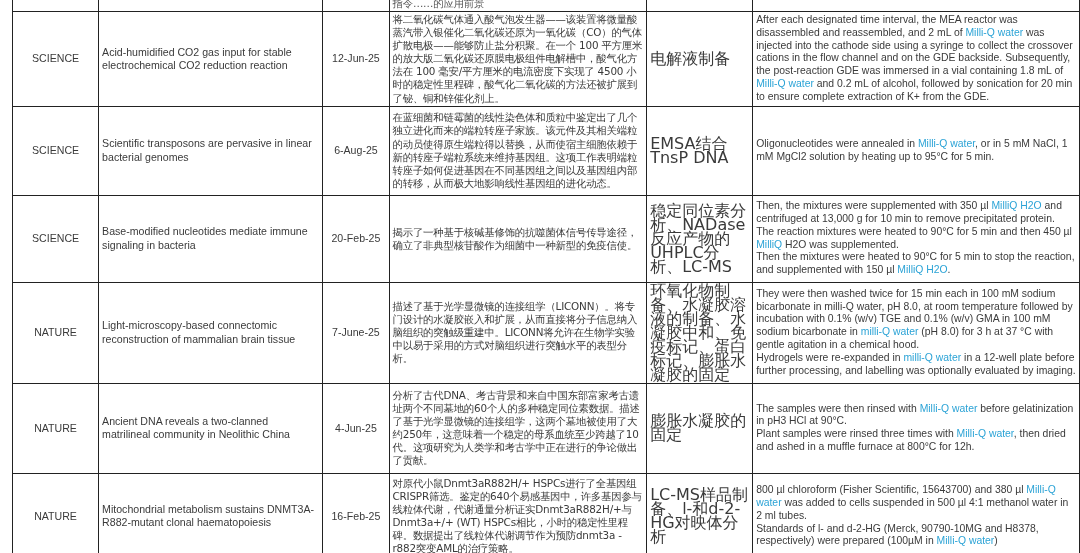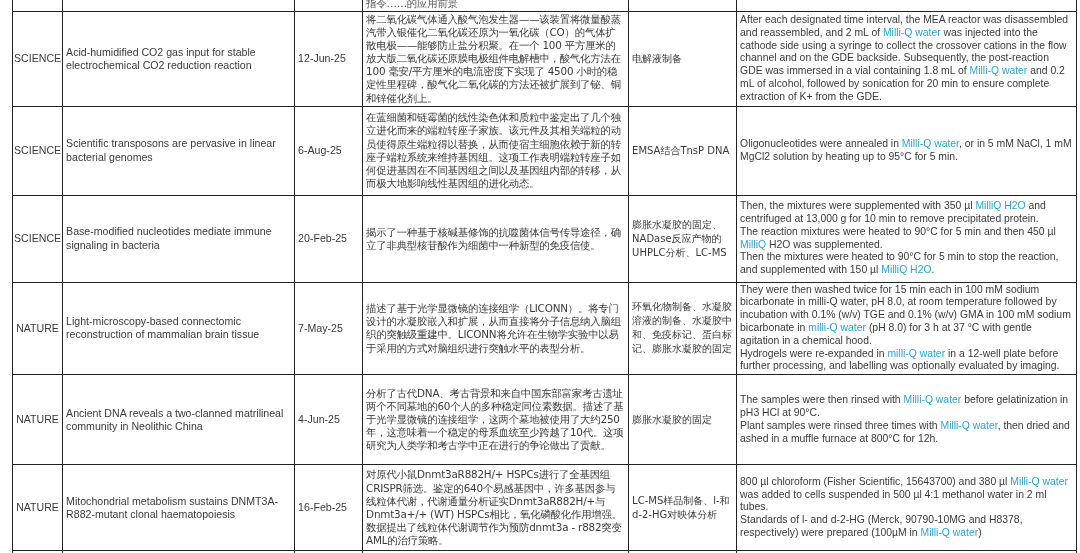--- a/index.html
+++ b/index.html
@@ -2,24 +2,24 @@
 <html><head>
 <meta charset="utf-8">
 <style>
   html, body { margin: 0; padding: 0; background: #ffffff; }
   body { width: 1080px; height: 553px; overflow: hidden; position: relative;
          font-family: "Liberation Sans", "DejaVu Sans", sans-serif; color: #333; }
   .sheet { position: absolute; left: 12px; top: -78px; }
   table { border-collapse: collapse; table-layout: fixed; }
   td { border: 1.5px solid #222; vertical-align: middle; padding: 1px 3px;
        font-size: 10.6px; line-height: 13.2px; color: #3a3a3a; overflow: hidden; }
-  td.journal { text-align: center; padding: 0 1px; font-size: 10.6px; margin-left: 42px; }
-  td.date { text-align: left; }
+  td.journal { text-align: center; padding: 0 19px; font-size: 10.6px; margin-left: 42px; }
+  td.date { text-align: center; }
   td.zh { font-family: "DejaVu Sans", sans-serif; font-size: 10.4px; line-height: 13.1px; letter-spacing: -0.2px; }
-  td.method { font-family: "DejaVu Sans", sans-serif; font-size: 10px; line-height: 14px; }
+  td.method { font-family: "DejaVu Sans", sans-serif; font-size: 16px; line-height: 14px; }
   td.note { font-size: 10.4px; line-height: 12.8px; margin-left: 20px; }
   .hl { color: #2ba3d6; }
   .faint { color: #555; }
 </style>
 </head>
 <body>
 
 <div class="sheet">
   <table id="tbl">
     <colgroup>
@@ -53,44 +53,44 @@
     <td class="date"><span>6-Aug-25</span></td>
     <td class="zh"><span>在蓝细菌和链霉菌的线性染色体和质粒中鉴定出了几个独立进化而来的端粒转座子家族。该元件及其相关端粒的动员使得原生端粒得以替换，从而使宿主细胞依赖于新的转座子端粒系统来维持基因组。这项工作表明端粒转座子如何促进基因在不同基因组之间以及基因组内部的转移，从而极大地影响线性基因组的进化动态。</span></td>
     <td class="method"><span>EMSA结合TnsP DNA</span></td>
     <td class="note"><span><span>Oligonucleotides were annealed in </span><span class="hl" style="color: rgb(43, 163, 214);">Milli-Q water</span><span>, or in 5 mM NaCl, 1 mM MgCl2 solution by heating up to 95°C for 5 min.</span></span></td>
   </tr>
         <tr style="height: 87px;">
     <td class="journal"><span>SCIENCE</span></td>
     <td class="title"><span>Base-modified nucleotides mediate immune signaling in bacteria</span></td>
     <td class="date"><span>20-Feb-25</span></td>
     <td class="zh"><span>揭示了一种基于核碱基修饰的抗噬菌体信号传导途径，确立了非典型核苷酸作为细菌中一种新型的免疫信使。</span></td>
-    <td class="method"><span>膨胀水凝胶的固定、NADase反应产物的UHPLC分析、LC-MS</span></td>
+    <td class="method"><span>稳定同位素分析、NADase反应产物的UHPLC分析、LC-MS</span></td>
     <td class="note"><span><span>Then, the mixtures were supplemented with 350 µl </span><span class="hl" style="color: rgb(43, 163, 214);">MilliQ H2O</span><span> and centrifuged at 13,000 g for 10 min to remove precipitated protein.</span><br><span>The reaction mixtures were heated to 90°C for 5 min and then 450 µl </span><span class="hl" style="color: rgb(43, 163, 214);">MilliQ</span><span> H2O was supplemented.</span><br><span>Then the mixtures were heated to 90°C for 5 min to stop the reaction, and supplemented with 150 µl </span><span class="hl" style="color: rgb(43, 163, 214);">MilliQ H2O</span><span>.</span></span></td>
   </tr>
         <tr style="height: 92px;">
     <td class="journal"><span>NATURE</span></td>
     <td class="title"><span>Light-microscopy-based connectomic reconstruction of mammalian brain tissue</span></td>
-    <td class="date"><span>7-May-25</span></td>
+    <td class="date"><span>7-June-25</span></td>
     <td class="zh"><span>描述了基于光学显微镜的连接组学（LICONN）。将专门设计的水凝胶嵌入和扩展，从而直接将分子信息纳入脑组织的突触级重建中。LICONN将允许在生物学实验中以易于采用的方式对脑组织进行突触水平的表型分析。</span></td>
     <td class="method"><span>环氧化物制备、水凝胶溶液的制备、水凝胶中和、免疫标记、蛋白标记、膨胀水凝胶的固定</span></td>
     <td class="note"><span><span>They were then washed twice for 15  min each in 100  mM sodium bicarbonate in milli-Q water, pH 8.0, at room temperature followed by incubation with 0.1% (w/v) TGE and 0.1% (w/v) GMA in 100  mM sodium bicarbonate in </span><span class="hl" style="color: rgb(43, 163, 214);">milli-Q water</span><span> (pH 8.0) for 3  h at 37  °C with gentle agitation in a chemical hood.</span><br><span> Hydrogels were re-expanded in </span><span class="hl" style="color: rgb(43, 163, 214);">milli-Q water</span><span> in a 12-well plate before further processing, and labelling was optionally evaluated by imaging.</span></span></td>
   </tr>
         <tr style="height: 90px;">
     <td class="journal"><span>NATURE</span></td>
     <td class="title"><span>Ancient DNA reveals a two-clanned matrilineal community in Neolithic China</span></td>
     <td class="date"><span>4-Jun-25</span></td>
     <td class="zh"><span>分析了古代DNA、考古背景和来自中国东部富家考古遗址两个不同墓地的60个人的多种稳定同位素数据。描述了基于光学显微镜的连接组学，这两个墓地被使用了大约250年，这意味着一个稳定的母系血统至少跨越了10代。这项研究为人类学和考古学中正在进行的争论做出了贡献。</span></td>
     <td class="method"><span>膨胀水凝胶的固定</span></td>
     <td class="note"><span><span>The samples were then rinsed with </span><span class="hl" style="color: rgb(43, 163, 214);">Milli-Q water</span><span> before gelatinization in pH3 HCl at 90°C.</span><br><span>Plant samples were rinsed three times with </span><span class="hl" style="color: rgb(43, 163, 214);">Milli-Q water</span><span>, then dried and ashed in a muffle furnace at 800°C for 12h.</span></span></td>
   </tr>
         <tr style="height: 86px;">
     <td class="journal"><span>NATURE</span></td>
     <td class="title"><span>Mitochondrial metabolism sustains DNMT3A-R882-mutant clonal haematopoiesis</span></td>
     <td class="date"><span>16-Feb-25</span></td>
-    <td class="zh"><span>对原代小鼠Dnmt3aR882H/+ HSPCs进行了全基因组CRISPR筛选。鉴定的640个易感基因中，许多基因参与线粒体代谢，代谢通量分析证实Dnmt3aR882H/+与Dnmt3a+/+ (WT) HSPCs相比，氧化磷酸化作用增强。数据提出了线粒体代谢调节作为预防dnmt3a - r882突变AML的治疗策略。</span></td>
+    <td class="zh"><span>对原代小鼠Dnmt3aR882H/+ HSPCs进行了全基因组CRISPR筛选。鉴定的640个易感基因中，许多基因参与线粒体代谢，代谢通量分析证实Dnmt3aR882H/+与Dnmt3a+/+ (WT) HSPCs相比，小时的稳定性里程碑。数据提出了线粒体代谢调节作为预防dnmt3a - r882突变AML的治疗策略。</span></td>
     <td class="method"><span>LC-MS样品制备、l-和d-2-HG对映体分析</span></td>
     <td class="note"><span><span>800  µl chloroform (Fisher Scientific, 15643700) and 380  µl </span><span class="hl" style="color: rgb(43, 163, 214);">Milli-Q water</span><span> was added to cells suspended in 500  µl 4:1 methanol water in 2  ml tubes.</span><br><span>Standards of l- and d-2-HG (Merck, 90790-10MG and H8378, respectively) were prepared (100µM in </span><span class="hl" style="color: rgb(43, 163, 214);">Milli-Q water</span><span>)</span></span></td>
   </tr>
         <tr style="height: 20px;">
           <td></td>
           <td></td>
           <td></td>
           <td></td>
           <td></td>
           <td></td>

